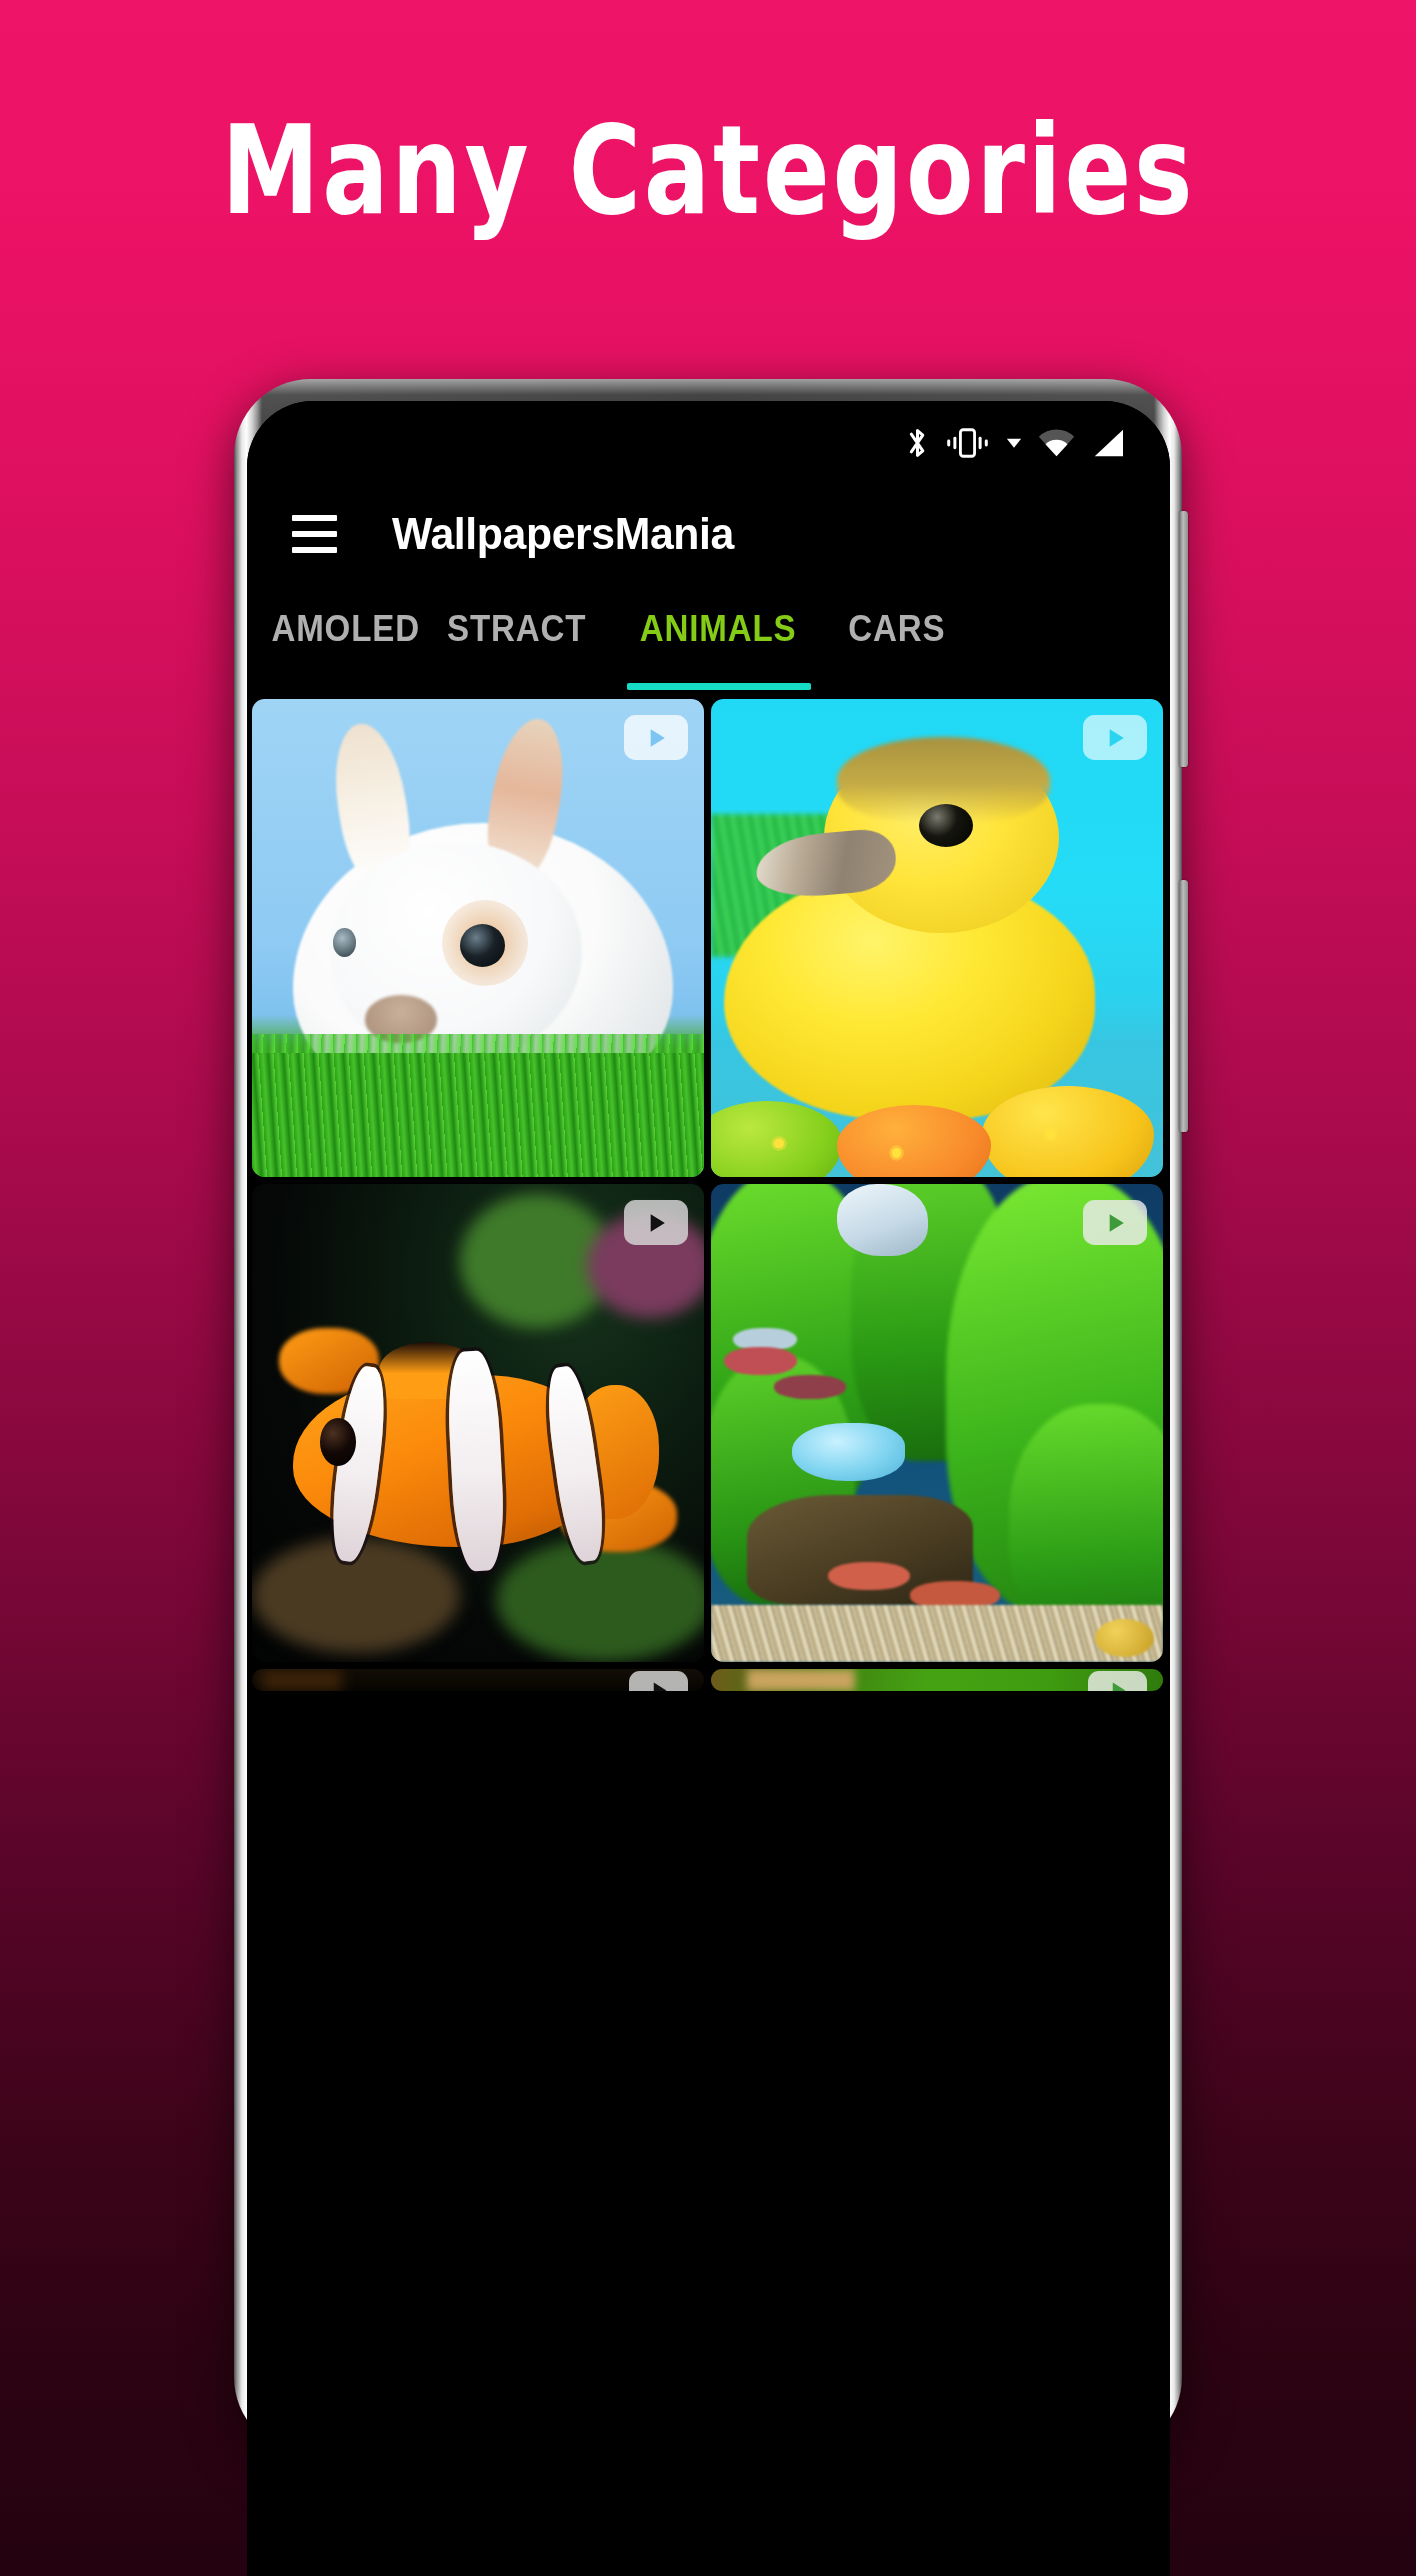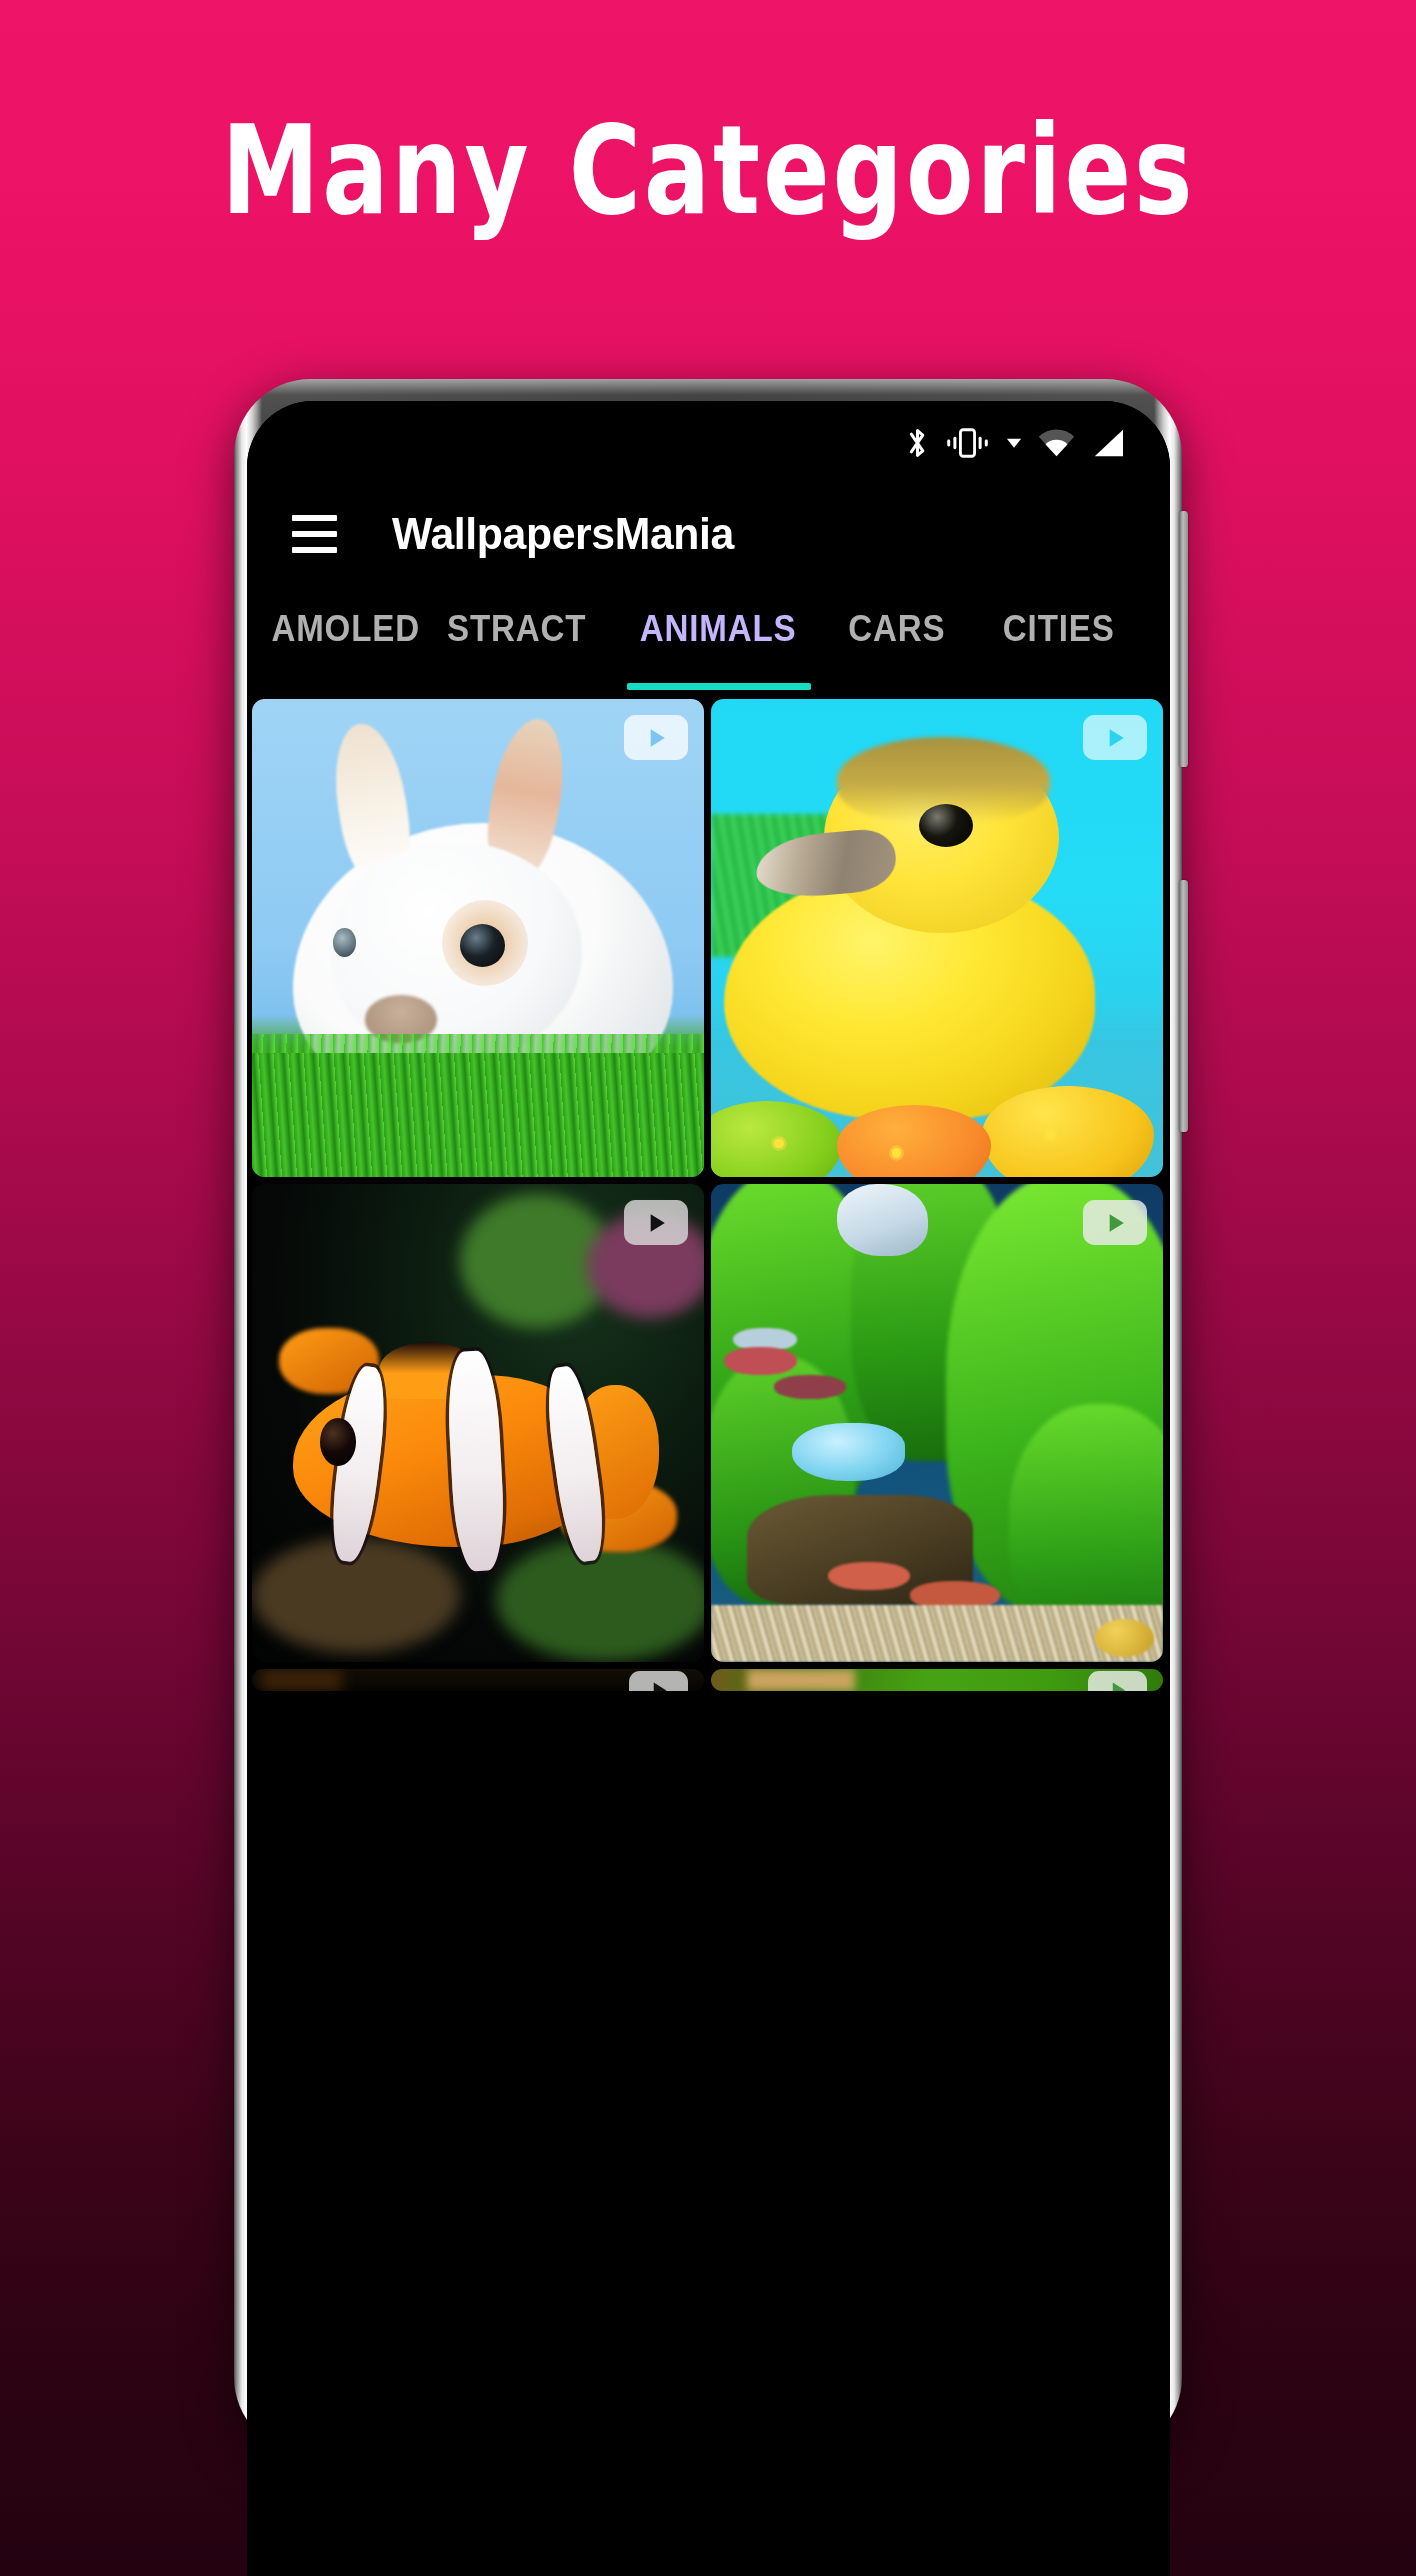--- a/index.html
+++ b/index.html
@@ -156,21 +156,21 @@
     padding-top:16px;
     color:#b0b0b0;
     font-size:36px;
     font-weight:700;
     letter-spacing:0.9px;
     white-space:nowrap;
     cursor:pointer;
     transform-origin:50% 0;
   }
   .tab-item .tab-label { transform:scaleX(0.92); display:inline-block; }
-  .tab-item.is-active { color:#c4b5fd; }
+  .tab-item.is-active { color:#84cc16; }
   .tab-underline {
     position:absolute;
     bottom:9px; left:9px; right:9px;
     height:7.2px;
     background:#17dcc5;
     border-radius:1.8px;
   }
 
   
   #wallpaper-grid {
@@ -357,23 +357,20 @@
         <div class="tab-item" style="margin-left:-30px;width:202px;">
           <span class="tab-label">STRACT</span>
         </div>
         <div class="tab-item is-active" style="width:202px;">
           <span class="tab-label">ANIMALS</span>
           <span class="tab-underline"></span>
         </div>
         <div class="tab-item" style="width:154px;">
           <span class="tab-label">CARS</span>
         </div>
-        <div class="tab-item" style="width:170px;">
-          <span class="tab-label">CITIES</span>
-        </div>
       </div>
 
       <div id="wallpaper-grid">
 
         <div class="grid-tile">
           <div class="art-rabbit">
             <div class="rb-body"></div>
             <div class="rb-ear l"></div>
             <div class="rb-ear r"></div>
             <div class="rb-head"></div>

